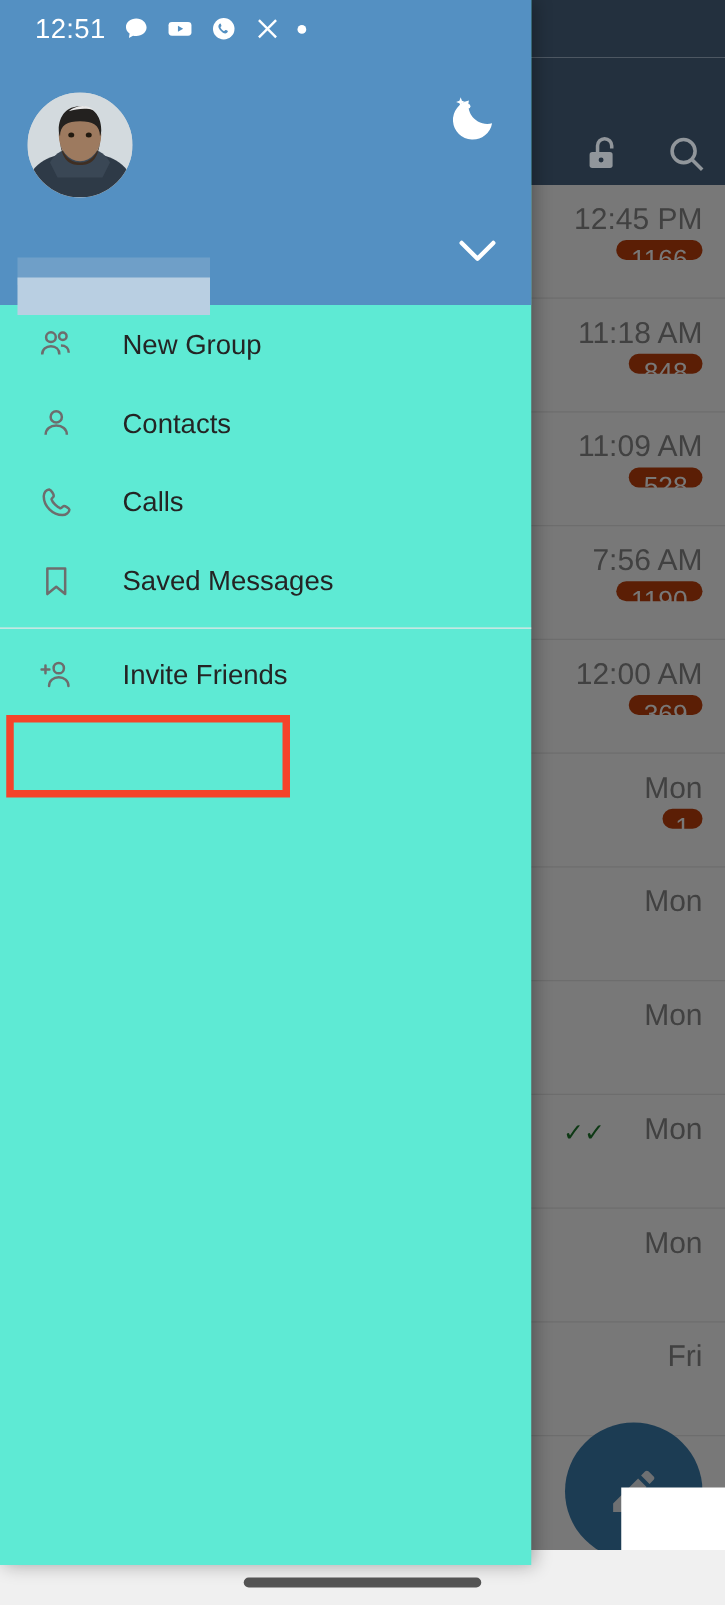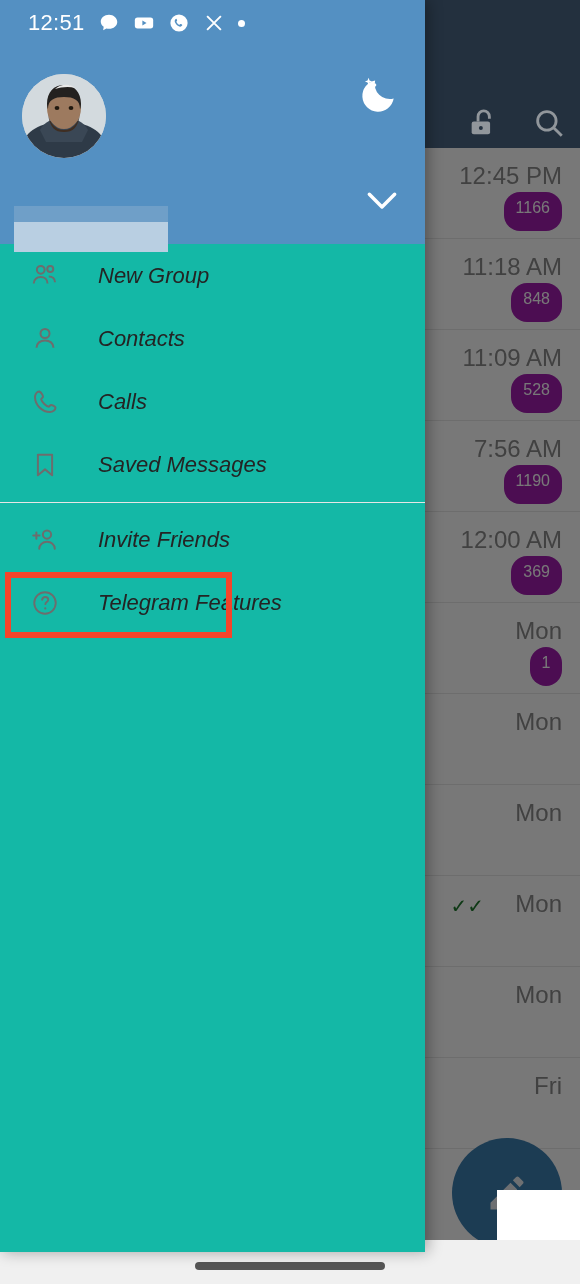--- a/index.html
+++ b/index.html
@@ -32,22 +32,22 @@
   }
   .chat-time{
     position:absolute;right:18px;top:14px;font-size:24px;color:#8b8b8b;
   }
   .chat-snip{
     position:absolute;left:18px;top:46px;font-size:21px;color:#707070;
     white-space:nowrap;overflow:hidden;
   }
   .chat-snip.bold{font-weight:bold;color:#3a3a3a;top:10px;}
   .badge{
-    position:absolute;right:18px;top:44px;min-width:26px;height:39px;border-radius:16px;
-    background:#a21caf;color:#fff;font-size:16px;line-height:32px;text-align:center;
+    position:absolute;right:18px;top:44px;min-width:26px;height:16px;border-radius:16px;
+    background:#c2410c;color:#fff;font-size:21px;line-height:32px;text-align:center;
     padding:0 12px;box-sizing:border-box;
   }
   .badge.sm{padding:0;width:32px;}
   .checkmk{
     position:absolute;left:122px;top:44px;width:30px;height:30px;border-radius:5px;
     background:#26a535;color:#fff;font-size:21px;line-height:30px;text-align:center;
   }
   .dblcheck{position:absolute;right:96px;top:18px;color:#1f7a2e;font-size:20px;}
   .fab{
     position:absolute;right:18px;bottom:36px;width:110px;height:110px;border-radius:55px;
@@ -68,21 +68,21 @@
   .navbar{
     position:absolute;left:0;bottom:0;width:580px;height:44px;background:#f0f0f0;
   }
   .nav-pill{
     position:absolute;left:50%;transform:translateX(-50%);bottom:14px;
     width:190px;height:8px;border-radius:4px;background:#555;
   }
 
   
   #drawer{
-    position:absolute;left:0;top:0;width:425px;height:1252px;background:#14b8a6;
+    position:absolute;left:0;top:0;width:425px;height:1252px;background:#5eead4;
     box-shadow:3px 0 14px rgba(0,0,0,.32);
   }
   .drawer-head{
     position:relative;width:425px;height:244px;background:#5490c2;
   }
   .statusbar{
     position:absolute;left:0;top:0;width:425px;height:46px;
     display:flex;align-items:center;padding-left:28px;box-sizing:border-box;gap:13px;
   }
   .sb-time{color:#fff;font-size:22px;letter-spacing:.3px;}
@@ -100,21 +100,21 @@
   .redact{
     position:absolute;left:14px;top:222px;width:154px;height:30px;background:#b9cfe2;
   }
   .redact2{
     position:absolute;left:14px;top:206px;width:154px;height:22px;background:#6f9fc8;
   }
   .moon{position:absolute;right:24px;top:72px;width:44px;height:44px;}
   .chev{position:absolute;right:24px;top:188px;width:38px;height:26px;}
 
   
-  .menu{position:absolute;left:0;top:244px;width:425px;font-style:italic;}
+  .menu{position:absolute;left:0;top:244px;width:425px;}
   .mi{
     position:relative;height:63px;display:flex;align-items:center;
   }
   .mi-ico{
     width:46px;margin-left:22px;display:flex;align-items:center;justify-content:center;
     color:#6d6d6d;flex:none;
   }
   .mi-ico svg{width:30px;height:30px;}
   .mi-label{
     margin-left:30px;font-size:22px;color:#242424;
@@ -339,28 +339,18 @@
         <span class="mi-ico">
           <svg viewBox="0 0 24 24" fill="none" stroke="#6d6d6d" stroke-width="1.6" stroke-linecap="round">
             <circle cx="13.6" cy="7.6" r="3.3"></circle>
               <path d="M7.4 19c0-3.4 2.8-5.6 6.2-5.6S19.8 15.6 19.8 19"></path>
             <path d="M2.6 8.4h5M5.1 5.9v5"></path>
           </svg>
         </span>
         <span class="mi-label">Invite Friends</span>
       </div>
 
-      <div class="mi">
-        <span class="mi-ico">
-          <svg viewBox="0 0 24 24" fill="none" stroke="#6d6d6d" stroke-width="1.5" stroke-linecap="round">
-            <circle cx="12" cy="12" r="8.6"></circle>
-            <path d="M9.7 9.4c.2-1.4 1.2-2.2 2.5-2.2 1.4 0 2.4.9 2.4 2.1 0 1.9-2.3 1.9-2.3 3.6"></path>
-            <circle cx="12.2" cy="16.3" r="0.85" fill="#6d6d6d" stroke="none"></circle>
-          </svg>
-        </span>
-        <span class="mi-label">Telegram Features</span>
-      </div>
     </div>
 
     <div class="hl-box"></div>
   </div>
 
 </div>
 
 </body></html>

